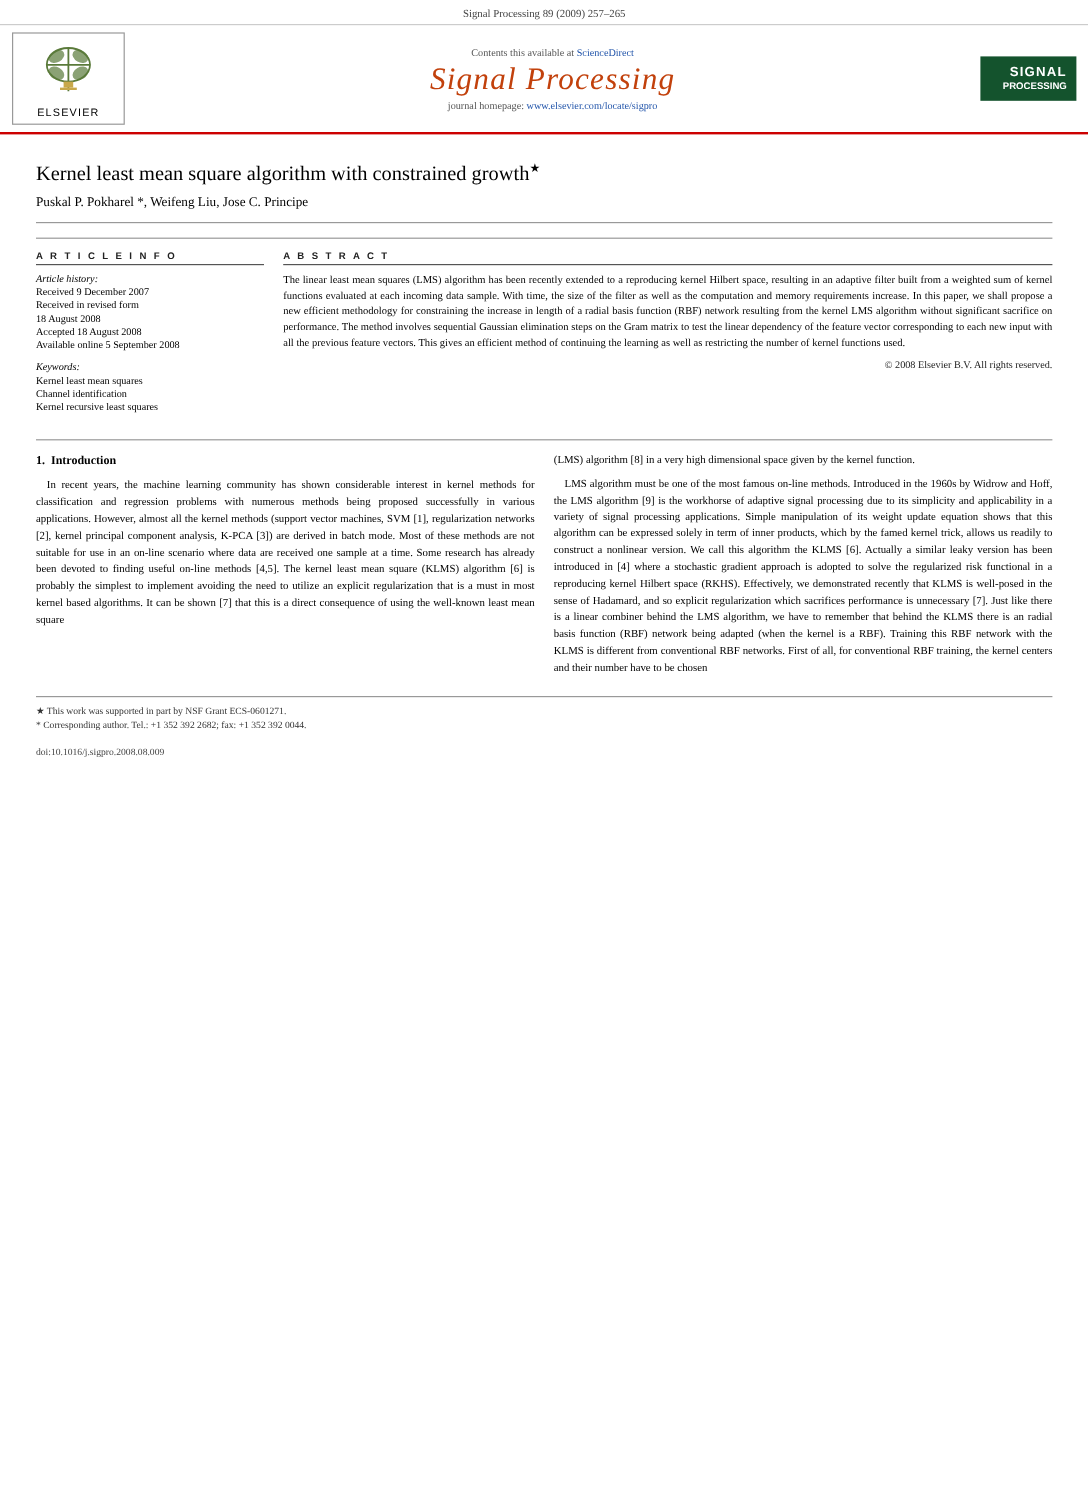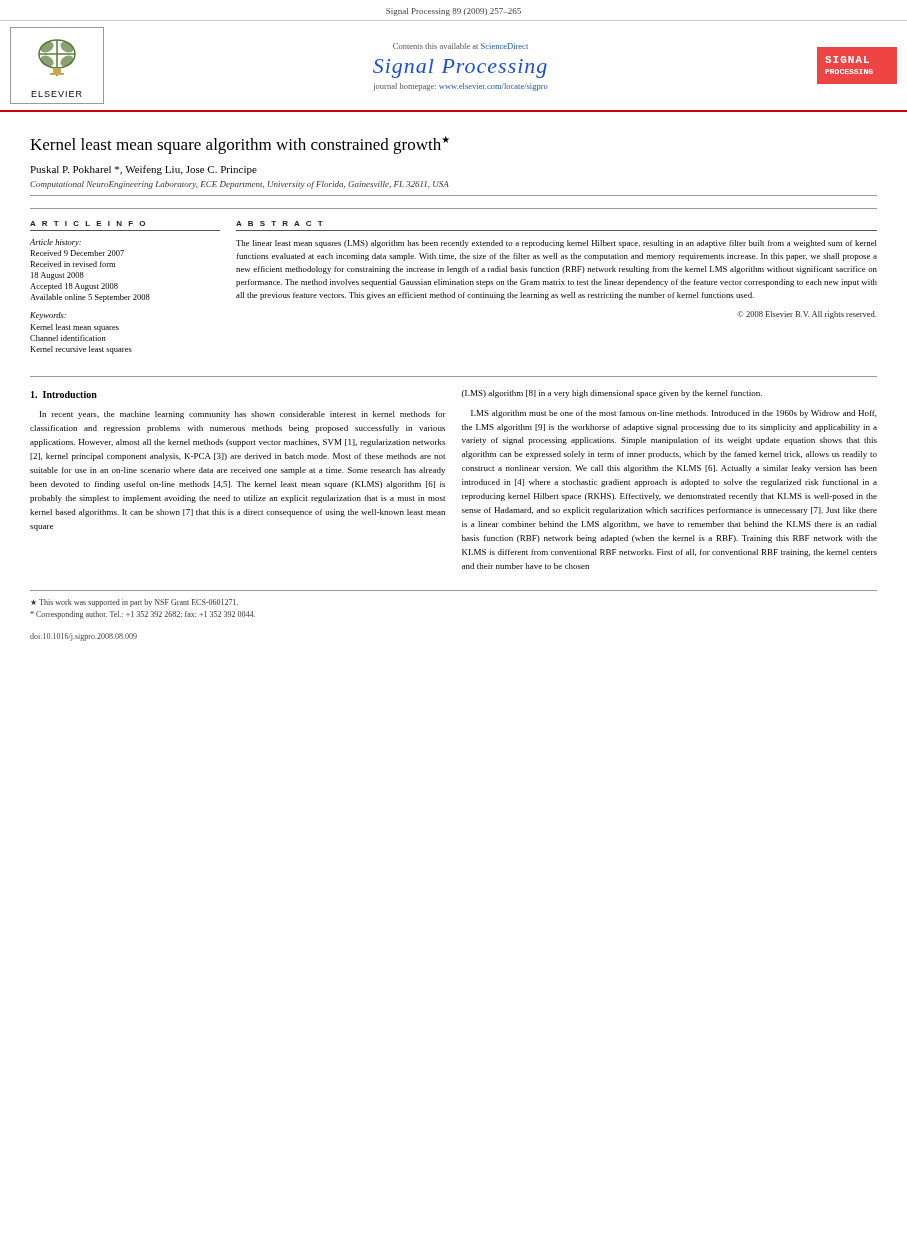--- a/index.html
+++ b/index.html
@@ -51,40 +51,40 @@
     .contents-line {
       font-size: 8.5px;
       color: #555;
       margin-bottom: 2px;
     }
     .sciencedirect-link {
       color: #2255aa;
       text-decoration: none;
     }
     .journal-title-banner {
-      font-size: 22px;
+      font-size: 26px;
       font-family: "Times New Roman", serif;
-      color: #1d4ed8;
+      color: #c2410c;
       font-style: italic;
       font-weight: normal;
       letter-spacing: 1px;
     }
     .journal-homepage {
       font-size: 8.5px;
       color: #555;
       margin-top: 2px;
     }
     .homepage-link { color: #2255aa; text-decoration: none; }
     .signal-proc-badge {
-      background: #ef4444;
+      background: #14532d;
       color: #fff;
-      font-family: Liberation Mono, monospace;
+      font-family: Liberation Sans, sans-serif;
       font-size: 8px;
       font-weight: bold;
-      text-align: left;
+      text-align: right;
       padding: 6px 8px;
       min-width: 80px;
       line-height: 1.3;
     }
     .signal-proc-badge .sp-title { font-size: 11px; letter-spacing: 1px; }
 
     
     .main-content {
       padding: 10px 30px 20px 30px;
     }
@@ -257,21 +257,20 @@
   </div>
 </div>
 
 <div class="main-content">
 
   <div class="article-title-section">
     <div class="article-title">
       <span>Kernel least mean square algorithm with constrained growth</span><sup>★</sup>
     </div>
     <div class="article-authors">Puskal P. Pokharel *, Weifeng Liu, Jose C. Principe</div>
-    <div class="article-affiliation">Computational NeuroEngineering Laboratory, ECE Department, University of Florida, Gainesville, FL 32611, USA</div>
   </div>
 
   <div class="two-col-section">
 
     <div class="left-col">
       <div class="section-label">A R T I C L E   I N F O</div>
 
       <div class="article-info-group">
         <div class="article-info-label">Article history:</div>
         <div class="article-info-line">Received 9 December 2007</div>

